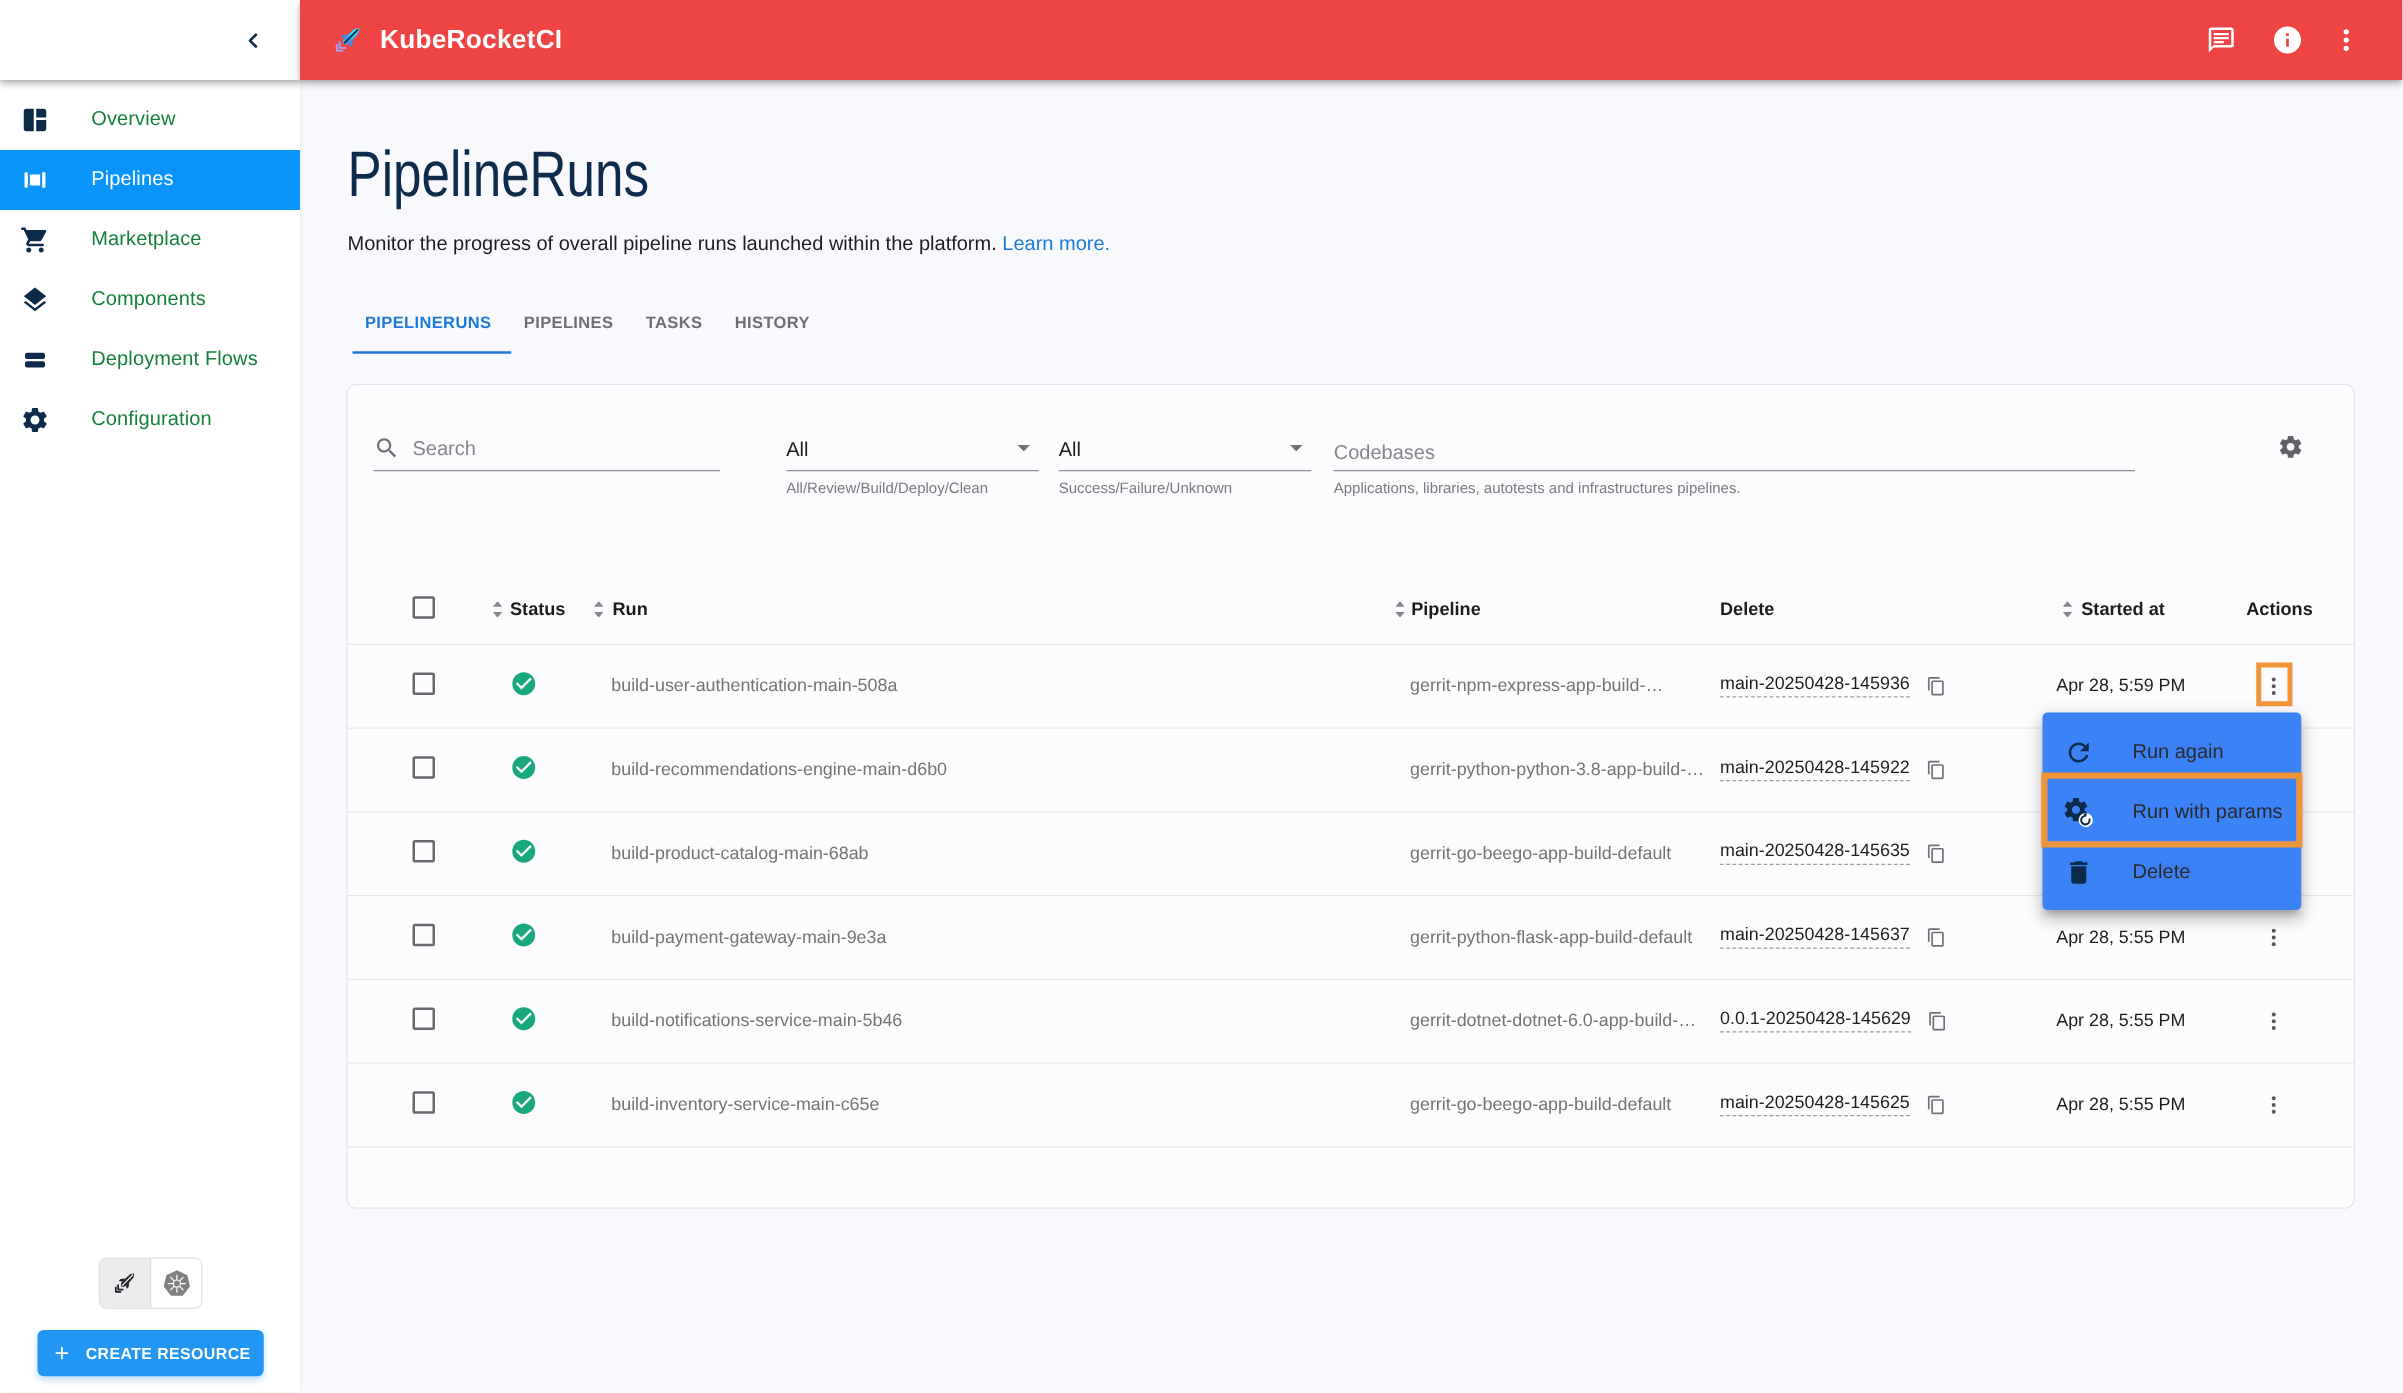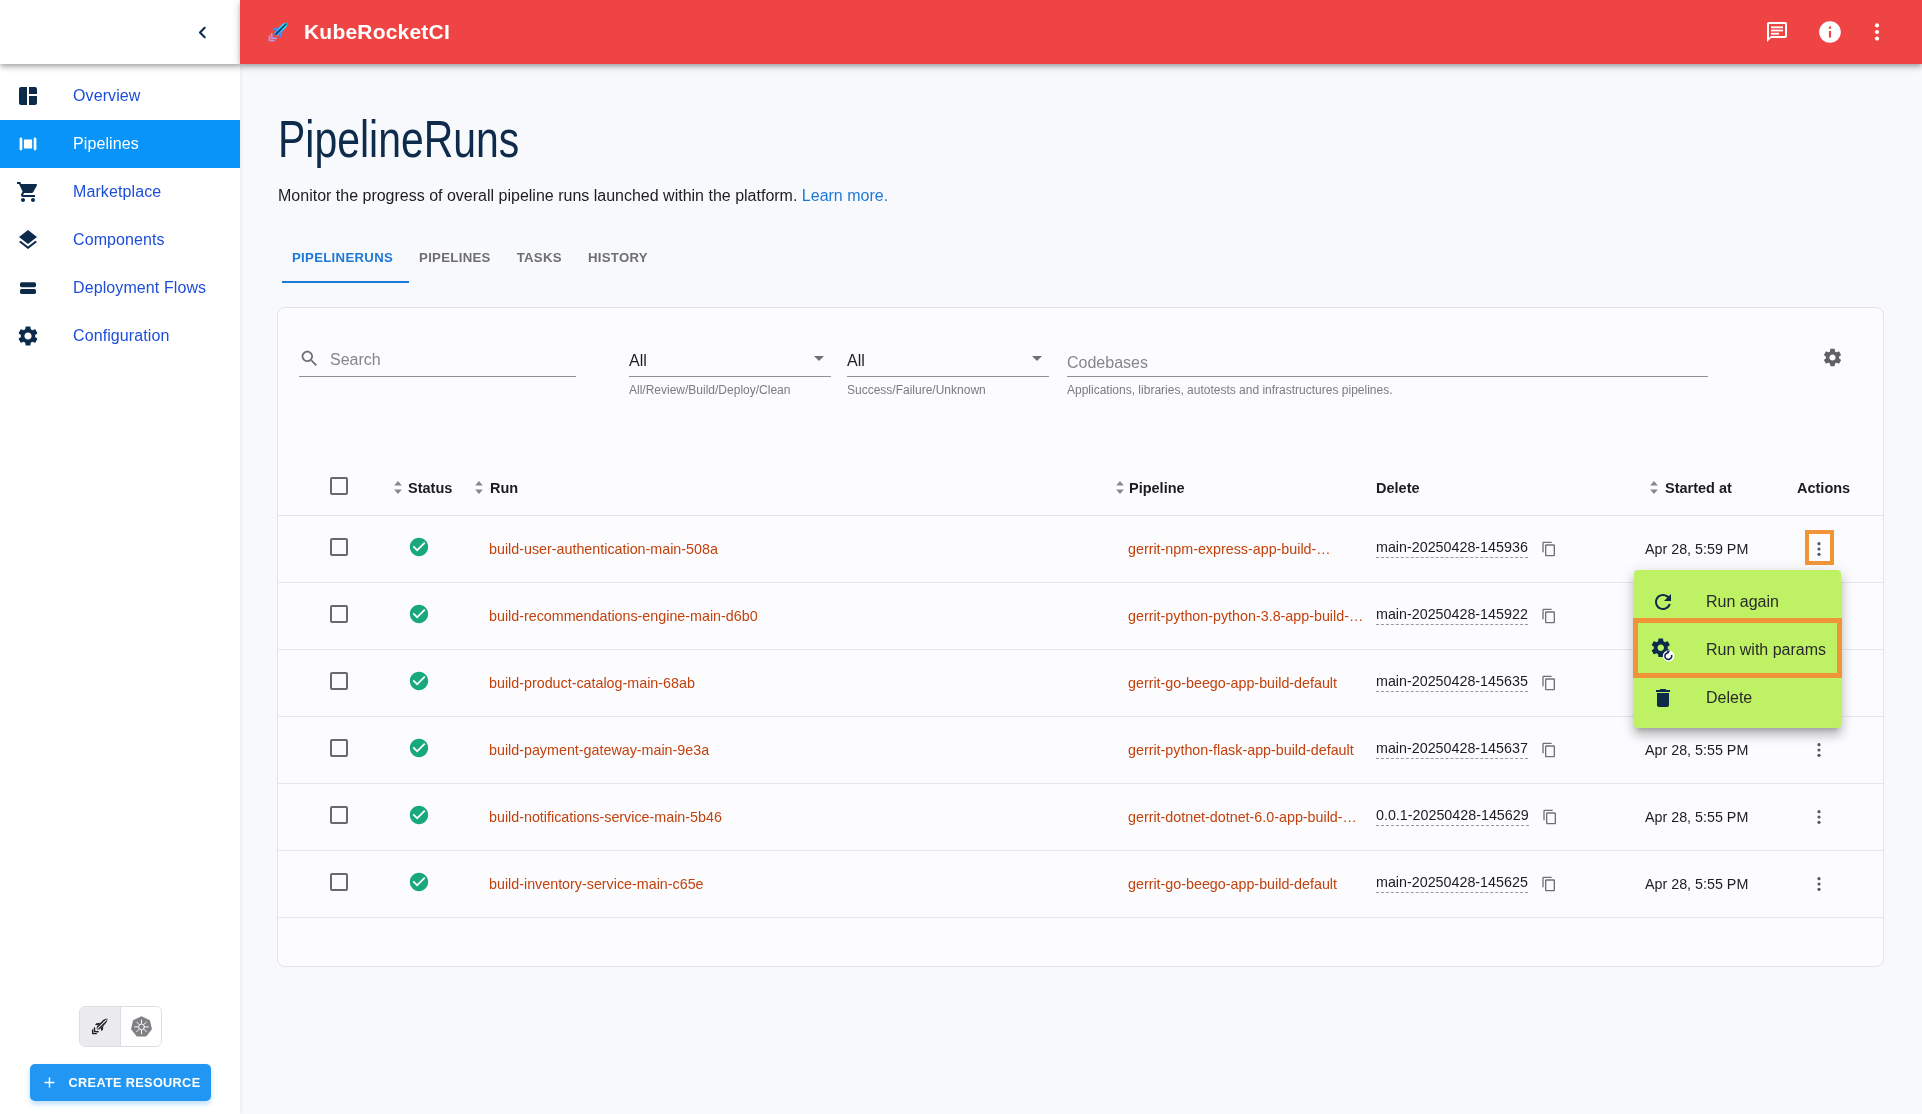--- a/index.html
+++ b/index.html
@@ -25,21 +25,21 @@
     box-shadow:1px 0 4px rgba(0,0,0,.06);
   }
   .sidebar-top {
     height:64px; background:#fff; display:flex; align-items:center; justify-content:flex-end;
     padding-right:30px; position:relative; z-index:5;
     box-shadow:0 2px 4px -1px rgba(0,0,0,.2), 0 4px 5px 0 rgba(0,0,0,.14), 0 1px 10px 0 rgba(0,0,0,.12);
   }
   .nav { margin-top:8px; }
   .nav-item { height:48px; display:flex; align-items:center; cursor:pointer; }
   .nav-item .nav-ico { width:24px; height:24px; margin-left:16px; flex:0 0 24px; }
-  .nav-item .nav-label { margin-left:33px; font-size:16px; color:#1d4ed8; letter-spacing:.1px; }
+  .nav-item .nav-label { margin-left:33px; font-size:16px; color:#15803d; letter-spacing:.1px; }
   .nav-item.active { background:#0894f9; }
   .nav-item.active .nav-label { color:#fff; }
   .nav-item svg { fill:#0c2b4a; }
   .nav-item.active svg { fill:#fff; }
 
   .sidebar-bottom { position:absolute; bottom:0; left:0; width:240px; }
   .cluster-toggle {
     position:absolute; bottom:67px; left:79px; width:83px; height:41px;
     display:flex; border:1px solid #dddde2; border-radius:6px; overflow:hidden; background:#fff;
   }
@@ -107,39 +107,39 @@
   .td-results { padding-left:18px; }
   .td-started { padding-left:15px; }
   .td-pipeline { font-size:13.9px; }
   table.grid th { height:54px; font-size:14.5px; color:#1c1c1e; text-align:left; font-weight:bold; border-bottom:1px solid #e3e4e9; }
   table.grid td { height:67px; border-bottom:1px solid #e6e7ec; font-size:14.3px; color:#1d1d1f; white-space:nowrap; }
   table.grid tr:last-child td { border-bottom:1px solid #e6e7ec; }
   .th-inner { display:flex; align-items:center; gap:4px; }
   .cell-check { padding-left:52px; }
   .checkbox { width:18px; height:18px; border:2px solid #66696e; border-radius:2px; background:transparent; display:inline-block; cursor:pointer; }
   
-  .link { color:#c2410c; cursor:pointer; }
+  .link { color:#737373; cursor:pointer; }
   .results-wrap { display:flex; align-items:center; gap:13px; }
   .results-text { border-bottom:1px dashed #9a9aa0; padding-bottom:2px; cursor:default; }
   .started-cell { color:#1d1d1f; }
   .dots-btn { background:none; border:none; cursor:pointer; width:28px; height:28px; display:inline-flex; align-items:center; justify-content:center; }
   .th-actions { padding-left:17px; }
   .td-actions { padding-left:25px; }
 
   
   .pagination { position:absolute; left:0; right:0; bottom:0; height:50px; display:flex; align-items:center; justify-content:flex-end; padding-right:29px; font-size:13.6px; color:#1d1d1f; }
   .rpp-label { margin-right:20px; }
   .rpp-value { display:flex; align-items:center; gap:5px; margin-right:37px; cursor:pointer; font-size:15px; }
   .range-label { margin-right:27px; }
   .pg-btn { background:none; border:none; width:28px; height:28px; display:inline-flex; align-items:center; justify-content:center; }
   .pg-prev { margin-right:12px; }
 
   
   .popup {
-    position:absolute; left:1634px; top:570px; width:207px; height:158px; background:#bef264; border-radius:4px; z-index:40;
+    position:absolute; left:1634px; top:570px; width:207px; height:158px; background:#3b82f6; border-radius:4px; z-index:40;
     box-shadow:0 5px 5px -3px rgba(0,0,0,.2), 0 8px 10px 1px rgba(0,0,0,.14), 0 3px 14px 2px rgba(0,0,0,.12);
     padding-top:8px;
   }
   .popup-item { height:48px; display:flex; align-items:center; cursor:pointer; }
   .popup-item .pico { width:24px; height:24px; margin-left:17px; }
   .popup-item .plabel { margin-left:31px; font-size:16px; color:#2a2a2c; }
   .annot { position:absolute; border:5px solid #f0943a; z-index:50; pointer-events:none; }
   .annot-menu-item { left:1633px; top:618px; width:209px; height:60px; }
   .annot-dots { left:1805px; top:530px; width:29px; height:35px; border-width:4px; }
 </style>

